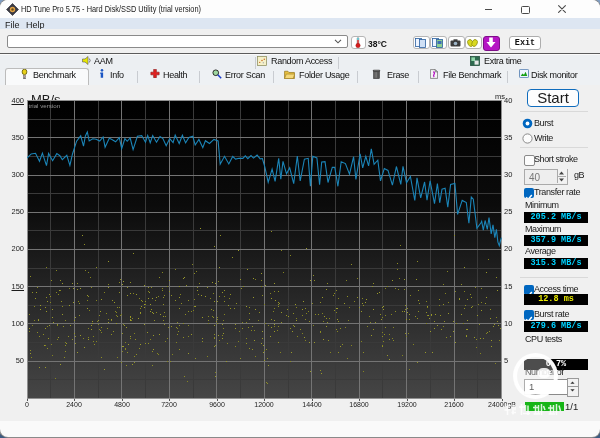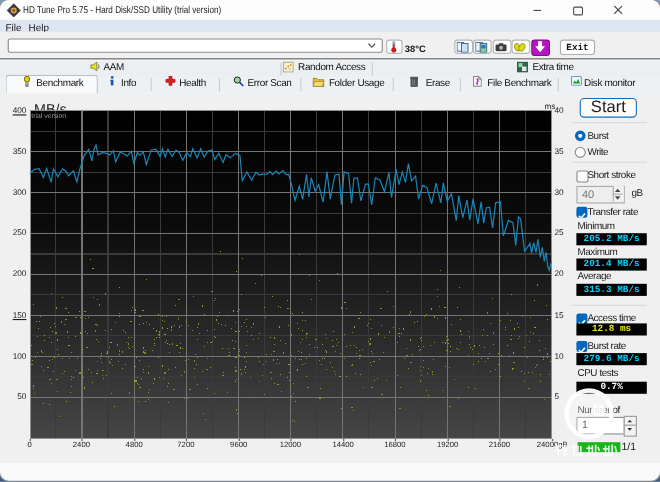--- a/index.html
+++ b/index.html
@@ -1017,36 +1017,36 @@
     <polygon points="3.5,10.5 6,7.5 1,7.5" fill="#444"></polygon>
   </svg>
   <div class="abs rlabel" style="left:574px;top:170px;">gB</div>
   <div class="abs chk" style="top:188px;"><svg width="10" height="10" viewBox="0 0 10 10">
         <path d="M2.2 5.3 L4.2 7.3 L7.8 3.1" stroke="#fff" stroke-width="1.5" fill="none"></path>
       </svg></div>
   <div class="abs rlabel" style="left:534px;top:187px;">Transfer rate</div>
   <div class="abs rlabel" style="left:525px;top:200px;">Minimum</div>
   <div class="abs lcd" style="top:212px;">205.2 MB/s</div>
   <div class="abs rlabel" style="left:525px;top:224px;">Maximum</div>
-  <div class="abs lcd" style="top:235px;">201.4 MB/s</div>
+  <div class="abs lcd" style="top:235px;">357.9 MB/s</div>
   <div class="abs rlabel" style="left:525px;top:246px;">Average</div>
   <div class="abs lcd" style="top:258px;">315.3 MB/s</div>
   <div class="abs sep" style="top:277px;"></div>
   <div class="abs chk" style="top:285px;"><svg width="10" height="10" viewBox="0 0 10 10">
         <path d="M2.2 5.3 L4.2 7.3 L7.8 3.1" stroke="#fff" stroke-width="1.5" fill="none"></path>
       </svg></div>
   <div class="abs rlabel" style="left:534px;top:284px;">Access time</div>
   <div class="abs lcd" style="top:294px;color:#e8e800;">12.8 ms</div>
   <div class="abs chk" style="top:310px;"><svg width="10" height="10" viewBox="0 0 10 10">
         <path d="M2.2 5.3 L4.2 7.3 L7.8 3.1" stroke="#fff" stroke-width="1.5" fill="none"></path>
       </svg></div>
   <div class="abs rlabel" style="left:534px;top:309px;">Burst rate</div>
   <div class="abs lcd" style="top:321px;">279.6 MB/s</div>
   <div class="abs rlabel" style="left:525px;top:334px;">CPU tests</div>
-  <div class="abs lcd" style="top:347px;color:#fff;">0.7%</div>
+  <div class="abs lcd" style="top:359px;color:#fff;">0.7%</div>
   <div class="abs rlabel" style="left:525px;top:367px;">Number of</div>
   <div class="abs" id="num-input"></div>
   <div class="abs" style="left:529px;top:381px;font-size:9.5px;color:#111;">1</div>
   <div class="abs" id="spin"></div>
   <div class="abs" style="left:567px;top:386px;width:11px;height:1px;background:#9a9a9a;"></div>
   <svg class="abs" style="left:570px;top:381px" width="5" height="11" viewBox="0 0 5 11">
     <polygon points="2.5,0.5 4.6,2.8 0.4,2.8" fill="#333"></polygon>
     <polygon points="2.5,10.5 4.6,8.2 0.4,8.2" fill="#333"></polygon>
   </svg>
   <div class="abs" id="progress"></div>

